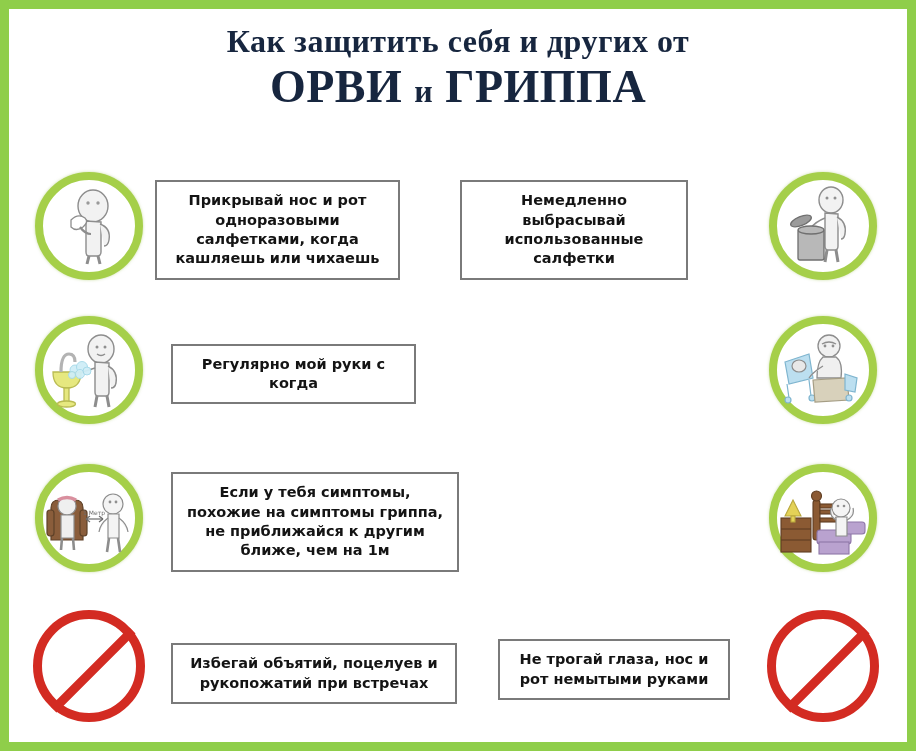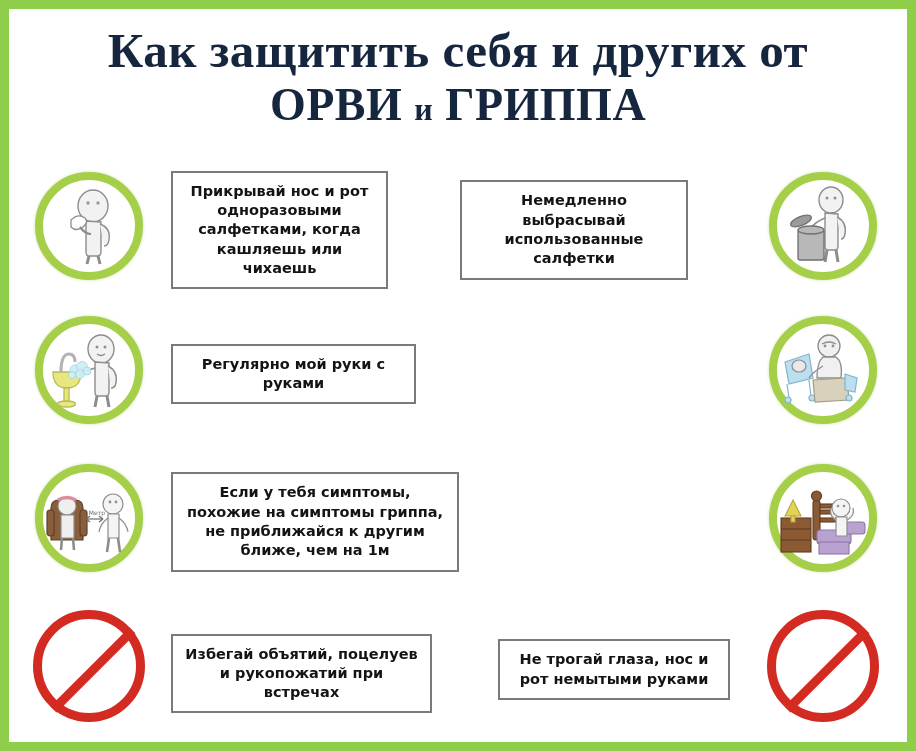--- a/index.html
+++ b/index.html
@@ -19,21 +19,21 @@
   
   .title-block{
     position:absolute;left:0;top:16px;width:100%;
     text-align:center;
     color:#17263f;
     font-family:"Liberation Serif", serif;
     font-weight:bold;
     line-height:1.06;
     letter-spacing:0.5px;
   }
-  .title-line1{font-size:49px;display:block;}
+  .title-line1{font-size:32px;display:block;}
   .title-line2{font-size:46px;display:block;margin-top:4px;}
   .title-line2 .small-i{font-size:32px;}
 
   
   .rows{position:absolute;left:0;top:150px;width:100%;}
   .row{
     position:relative;
     display:flex;
     align-items:center;
     justify-content:space-between;
@@ -99,24 +99,24 @@
     background:#ffffff;
     color:#141414;
     font-weight:bold;
     font-size:14.5px;
     line-height:1.33;
     text-align:center;
     padding:9px 10px;
     box-sizing:border-box;
     font-family:"DejaVu Sans", sans-serif;
   }
-  .m1{width:217px;margin-left:16px;}
+  .m1{width:245px;}
   .m2{width:245px;margin-left:16px;}
   .m3{width:288px;margin-left:16px;}
-  .m4{width:261px;margin-left:16px;margin-top:8px;}
+  .m4{width:286px;margin-left:16px;margin-top:8px;}
   .m5{width:228px;}
   .m6{width:228px;margin-left:22px;}
   .m7{width:232px;margin-left:22px;}
   .m8{width:232px;margin-left:38px;}
 
   
   .cell-right{justify-content:flex-start;}
   .spacer-r{flex:1 1 auto;}
 </style>
 </head>
@@ -221,21 +221,21 @@
                 <circle cx="27" cy="49" r="3.5"></circle>
               </g>
               <g fill="#8f8f8f" stroke="none">
                 <circle cx="52" cy="21" r="1.5"></circle>
                   <circle cx="60" cy="21" r="1.5"></circle>
               </g>
               <path d="M52 28 Q56 31 60 28" fill="none" stroke="#8d8d8d" stroke-width="1.4"></path>
             </svg>
           </div>
         </div>
-        <div class="msg m2">Регулярно мой руки с руками</div>
+        <div class="msg m2">Регулярно мой руки с когда</div>
       </div>
 
       <div class="cell cell-right">
         <div class="spacer-r"></div>
         <div class="icon-wrap">
           <div class="ring soft"></div>
           <div class="art">
             <svg viewBox="0 0 88 88">
               <g fill="#bcdff0" stroke="#7fb5cf" stroke-width="1.2">
                 <path d="M6 36 L30 28 L34 52 L10 58 Z"></path>

